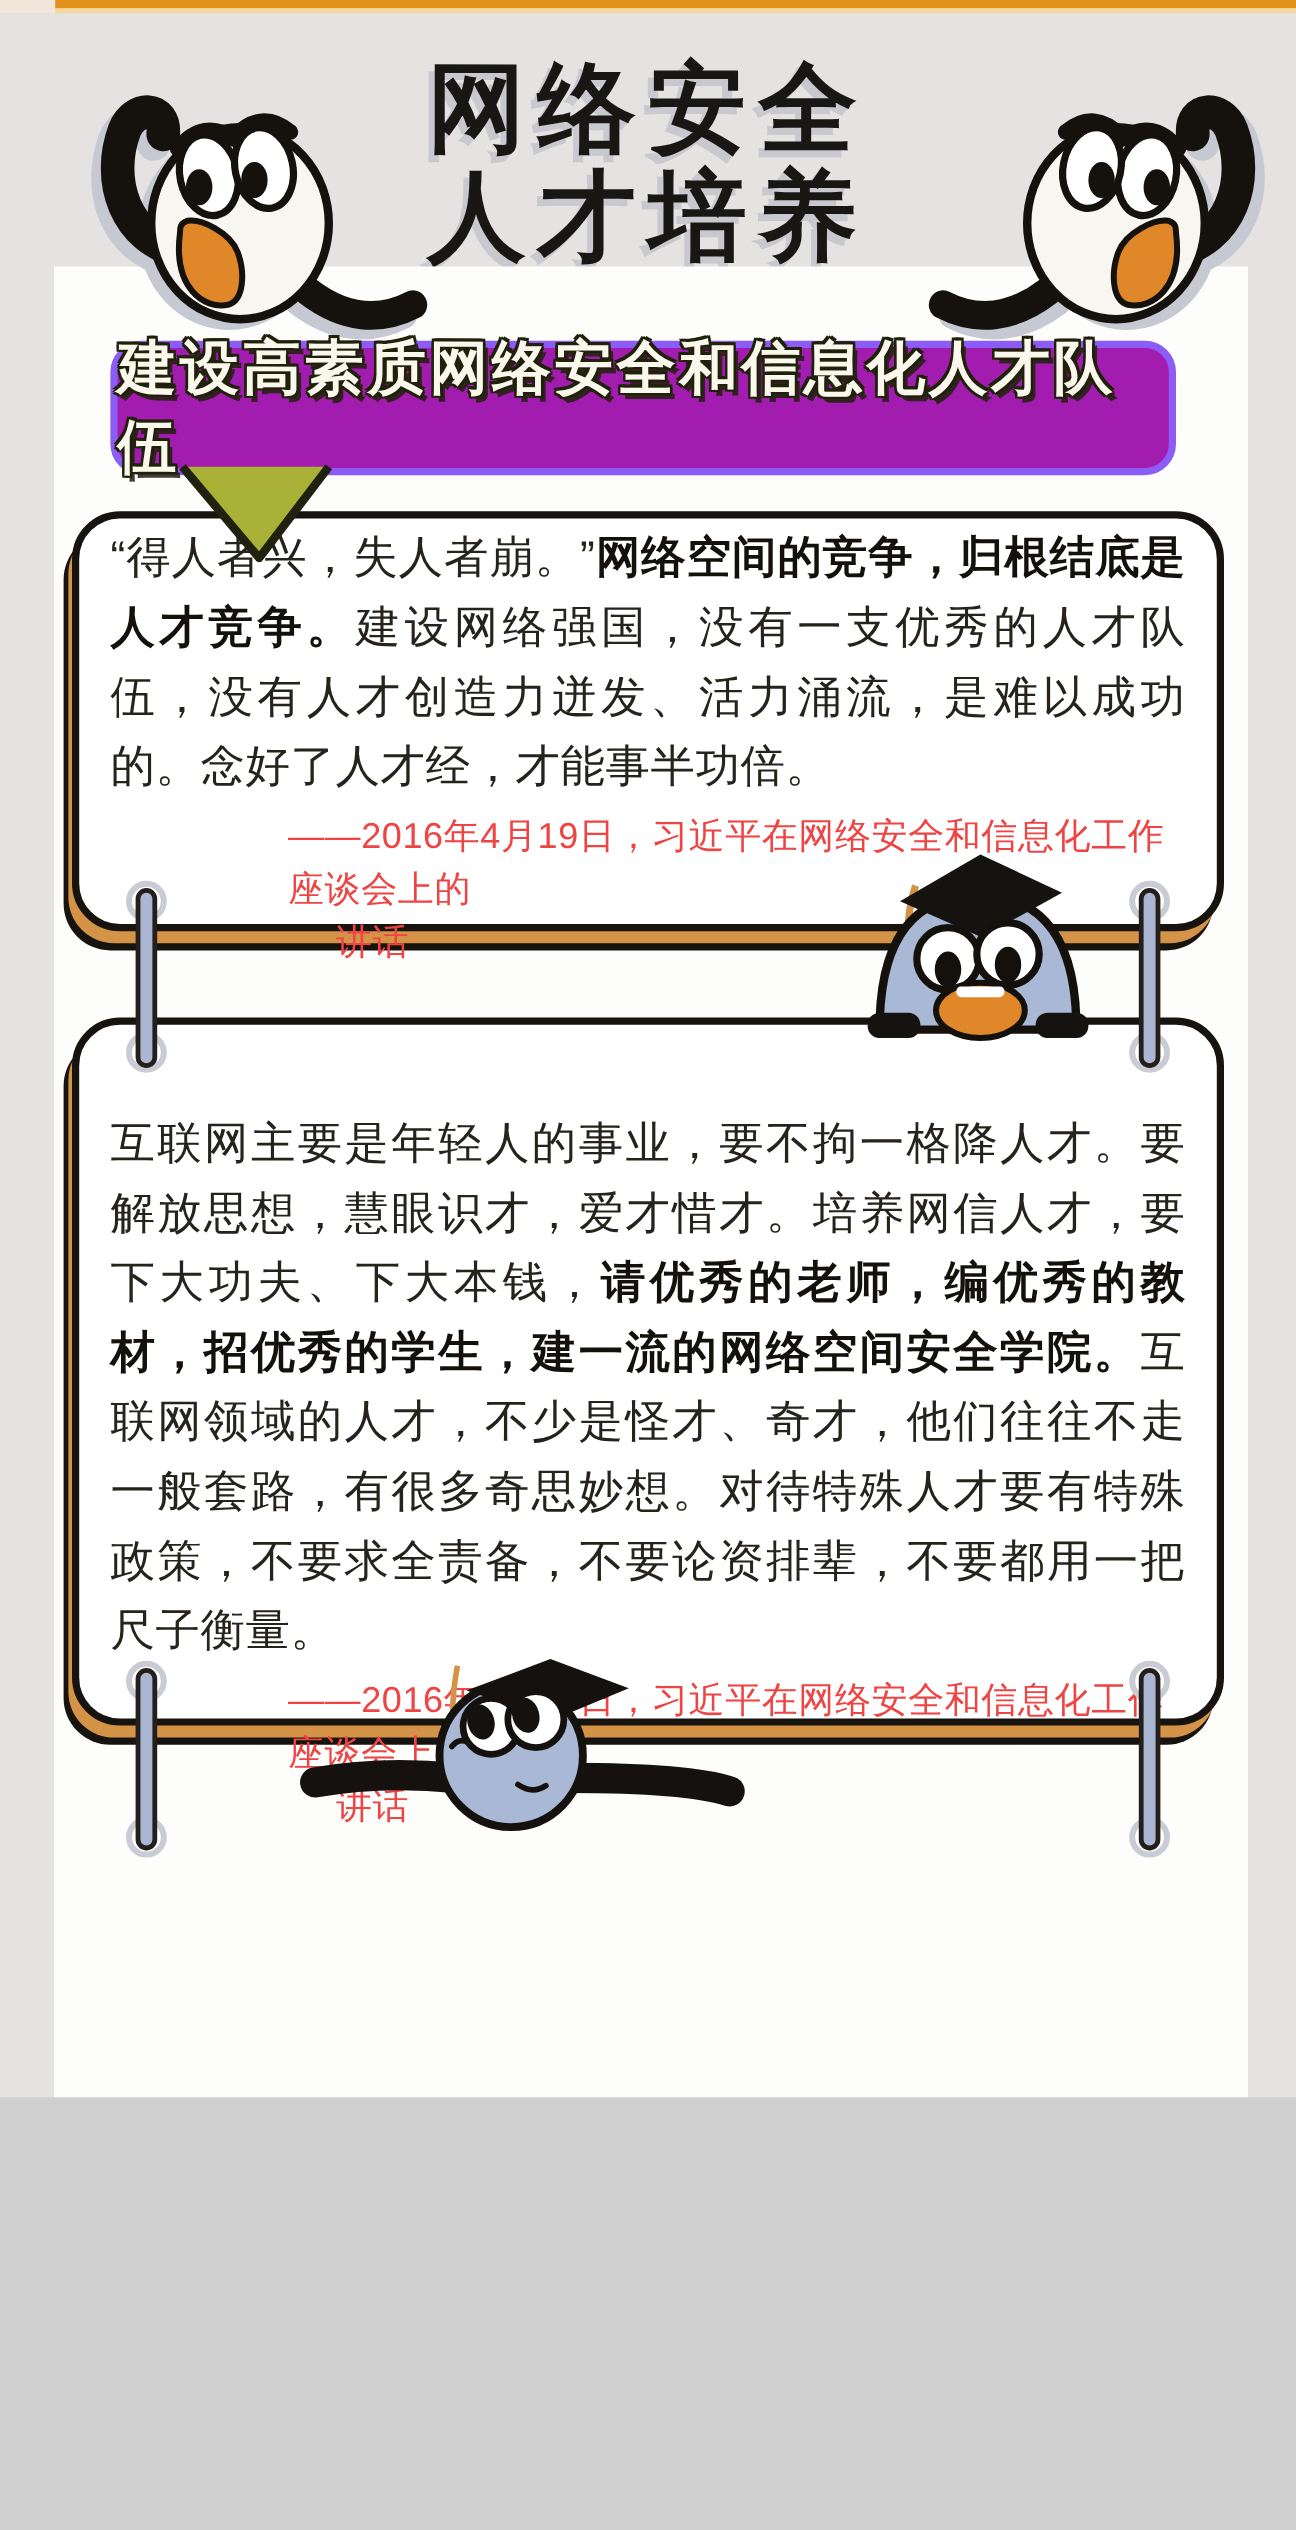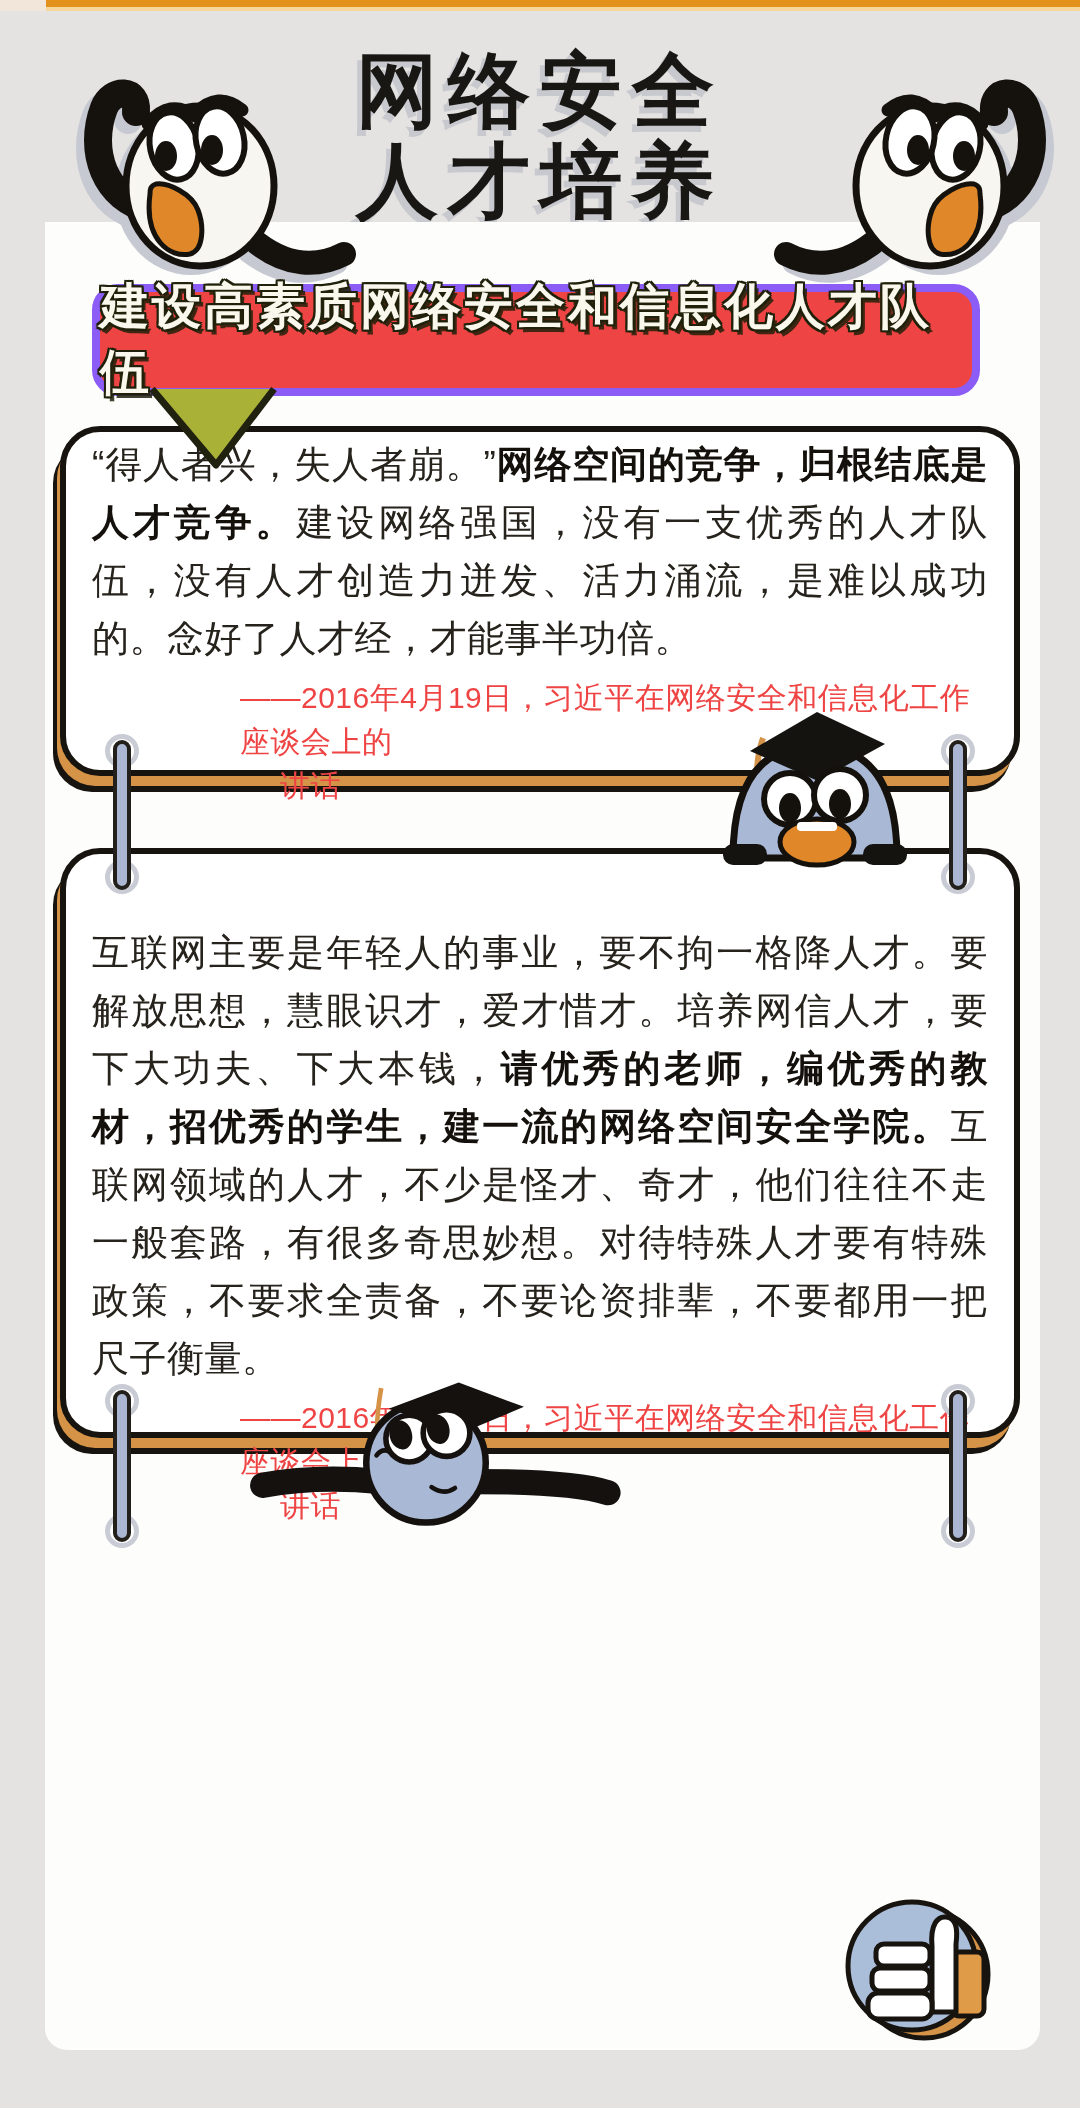--- a/index.html
+++ b/index.html
@@ -1,35 +1,35 @@
 <!DOCTYPE html>
 <html><head>
 <meta charset="utf-8">
 <style>
   html,body{margin:0;padding:0;background:#cfcfcf;}
-  .poster{position:relative;width:1080px;height:2108px;background:#e4e3e1;overflow:hidden;
+  .poster{position:relative;width:1080px;height:1748px;background:#e4e3e1;overflow:hidden;
           font-family:"Liberation Sans","DejaVu Sans",sans-serif;}
 
   
   .topbar{position:absolute;left:0;top:0;width:1080px;height:7px;background:#e2921c;}
   .topbar-strip{position:absolute;left:0;top:7px;width:1080px;height:4px;background:#f5d79b;}
   .topbar-left{position:absolute;left:0;top:0;width:46px;height:11px;background:#f2e6da;}
 
   
   .title{position:absolute;left:0;top:46px;width:1080px;text-align:center;
          font-size:82px;line-height:90px;font-weight:900;color:#191714;letter-spacing:10px;
          text-shadow:-5px 6px 0 #c7c9ce;}
 
   
   .panel{position:absolute;left:45px;top:222px;width:995px;height:1828px;background:#fdfdfc;
          border-radius:0 0 22px 22px;}
 
   
-  .banner{position:absolute;left:92px;top:284px;width:888px;height:112px;background:#ef4444;
-          border:8px solid #8b5cf6;border-radius:26px;display:flex;align-items:center;justify-content:center;
+  .banner{position:absolute;left:92px;top:284px;width:888px;height:112px;background:#a21caf;
+          border:6px solid #8b5cf6;border-radius:26px;display:flex;align-items:center;justify-content:center;
           z-index:3;box-sizing:border-box;}
   .banner-text{font-size:49px;font-weight:900;letter-spacing:3px;color:#faf7ec;
           text-shadow:2px 0 0 #20210a,-2px 0 0 #20210a,0 2px 0 #20210a,0 -2px 0 #20210a,
                       2px 2px 0 #20210a,-2px -2px 0 #20210a,2px -2px 0 #20210a,-2px 2px 0 #20210a,
                       4px 5px 0 rgba(32,33,10,.85);}
   .banner-tail{position:absolute;left:140px;top:389px;z-index:4;}
 
   
   .card{position:absolute;left:60px;width:960px;background:#ffffff;border:6px solid #17130e;
         border-radius:40px;box-sizing:border-box;padding:0 26px;z-index:2;

